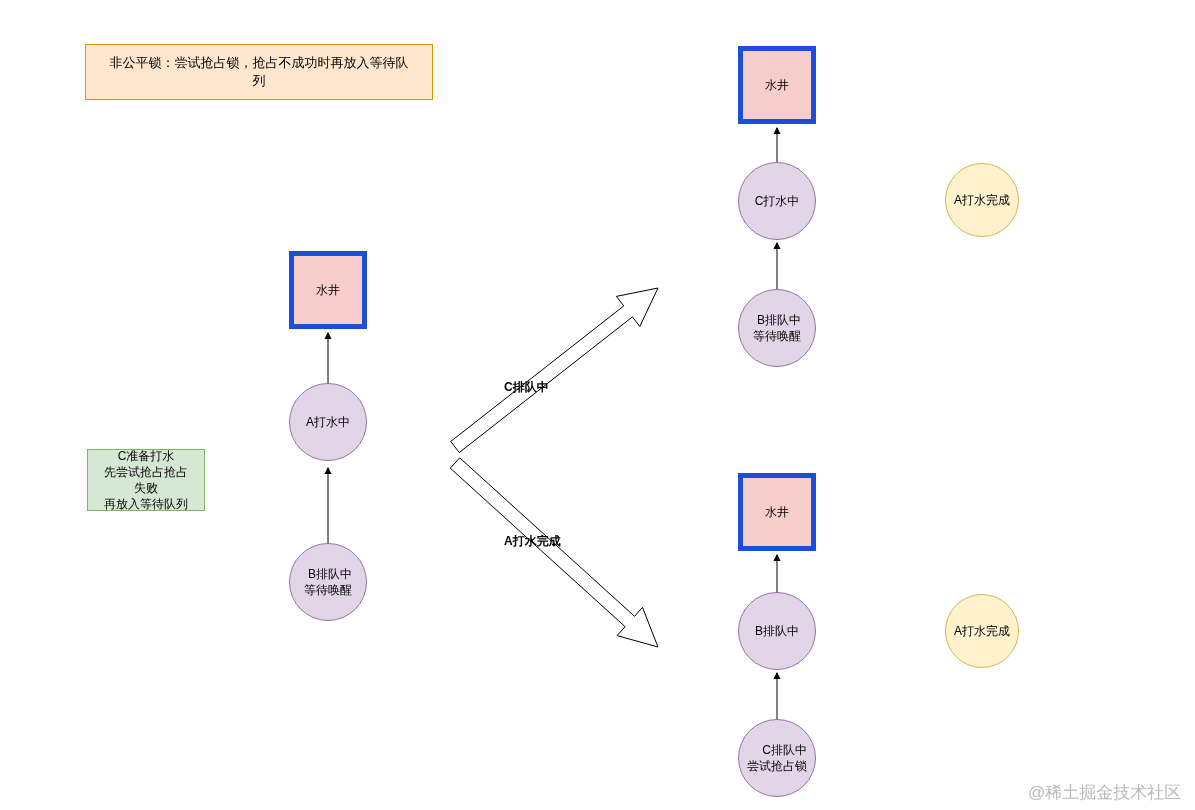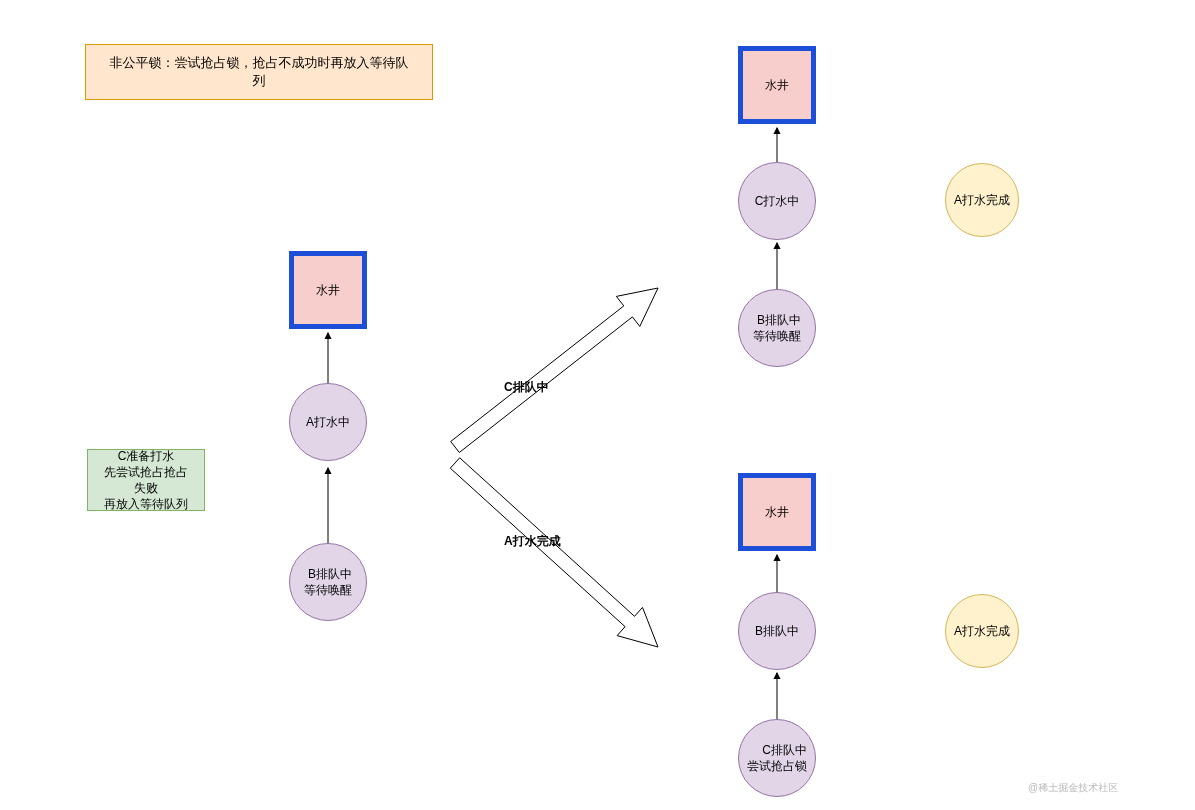--- a/index.html
+++ b/index.html
@@ -12,21 +12,21 @@
     display: flex; align-items: center; justify-content: center;
     text-align: center; font-size: 12px; color: #000000;
     white-space: pre-line; line-height: 1.35;
   }
   .well  { width: 78px; height: 78px; background: #f8cecc; border: 5px solid #1d4ed8; }
   .person{ width: 78px; height: 78px; border-radius: 50%; background: #e1d5e7; border: 1px solid #9673a6; text-align: right; }
   .done  { width: 74px; height: 74px; border-radius: 50%; background: #fff2cc; border: 1px solid #d6b656; text-align: right; }
   .note-box  { background: #ffe6cc; border: 1px solid #d79b00; font-size: 13px; padding: 4px 20px; margin-left: 22px; }
   .green-box { background: #d5e8d4; border: 1px solid #82b366; font-size: 12px; padding: 11px; }
   .edge-label { position: absolute; z-index: 3; font-size: 12px; font-weight: bold; color: #000000; background: transparent; }
-  .watermark { position: absolute; z-index: 3; font-size: 10px; color: #b9b9b9; }
+  .watermark { position: absolute; z-index: 3; font-size: 17px; color: #b9b9b9; }
 </style>
 </head>
 <body>
 
 <div class="canvas">
 
   <svg class="edges" width="1195" height="810" viewBox="0 0 1195 810" aria-hidden="true">
     <defs>
       <marker id="arrowhead" viewBox="0 0 10 10" refX="8.5" refY="5" markerWidth="7.5" markerHeight="7.5" orient="auto-start-reverse">
         <path d="M 0 0 L 10 5 L 0 10 z" fill="#000000"></path>

